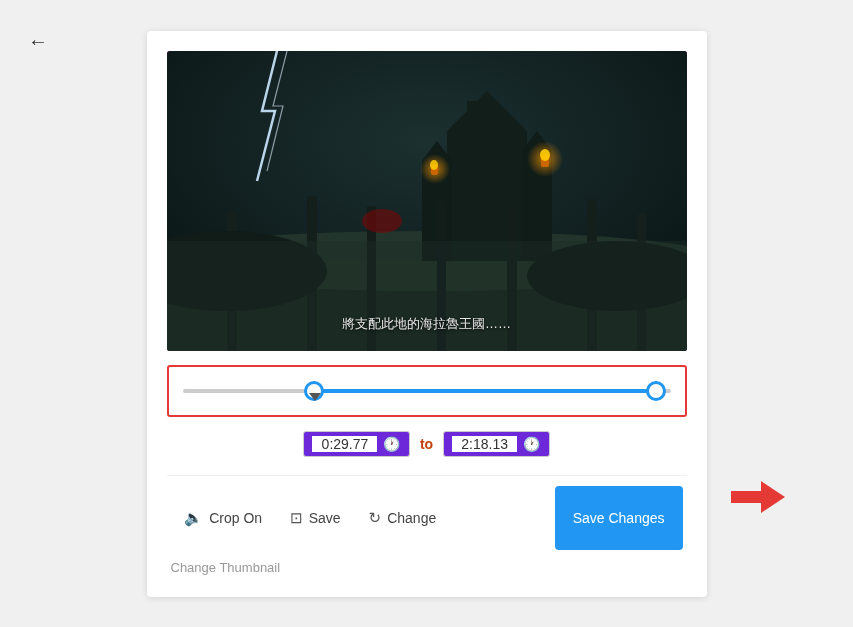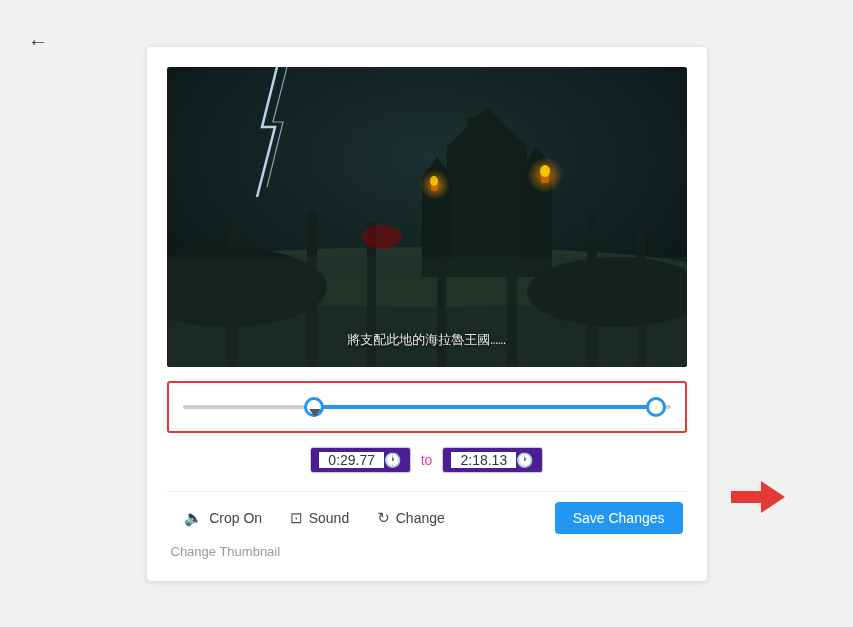--- a/index.html
+++ b/index.html
@@ -50,21 +50,20 @@
     .video-container {
       width: 100%;
       height: 300px;
       background: #a21caf;
       border-radius: 3px;
       overflow: hidden;
       position: relative;
       display: flex;
       align-items: flex-end;
       justify-content: flex-end;
-      font-family: Liberation Mono, monospace;
     }
 
     .video-subtitle {
       position: absolute;
       bottom: 18px;
       left: 50%;
       transform: translateX(-50%);
       color: #e8e8e8;
       font-size: 13px;
       white-space: nowrap;
@@ -156,40 +155,42 @@
       margin-top: 14px;
       padding-bottom: 4px;
     }
 
     .time-input-wrapper {
       display: flex;
       align-items: center;
       border: 1px solid #ccc;
       border-radius: 3px;
       padding: 4px 8px;
-      background: #4c1d95;
+      gap: 6px;
+      background: #6d28d9;
     }
 
     .time-input-wrapper input {
       border: none;
       outline: none;
       font-size: 14px;
       color: #333;
       width: 65px;
       text-align: center;
     }
 
     .clock-icon {
       color: #aaa;
       font-size: 14px;
     }
 
     .to-label {
-      color: #ec4899;
-      font-size: 14px;
+      color: #c2410c;
+      font-size: 14px;
+      font-weight: bold;
     }
 
     .toolbar-row {
       display: flex;
       align-items: center;
       gap: 0;
       margin-top: 14px;
       padding: 10px 4px 6px 4px;
       border-top: 1px solid #eee;
     }
@@ -211,21 +212,21 @@
       font-size: 15px;
       color: #555;
     }
 
     .save-btn {
       margin-left: auto;
       background: #2196f3;
       color: #fff;
       border: none;
       border-radius: 4px;
-      padding: 8px 18px;
+      padding: 24px 18px;
       font-size: 14px;
       font-weight: 500;
       cursor: pointer;
     }
 
     .change-thumbnail {
       color: #999;
       font-size: 13px;
       margin-top: 2px;
       cursor: pointer;
@@ -340,21 +341,21 @@
       </div>
     </div>
 
     <div class="toolbar-row">
       <button class="toolbar-btn">
         <span class="btn-icon">🔈</span>
         <span>Crop On</span>
       </button>
       <button class="toolbar-btn">
         <span class="btn-icon">⊡</span>
-        <span>Sound</span>
+        <span>Save</span>
       </button>
       <button class="toolbar-btn">
         <span class="btn-icon">↻</span>
         <span>Change</span>
       </button>
       <button class="save-btn">Save Changes</button>
     </div>
 
     <div class="change-thumbnail">Change Thumbnail</div>
 

